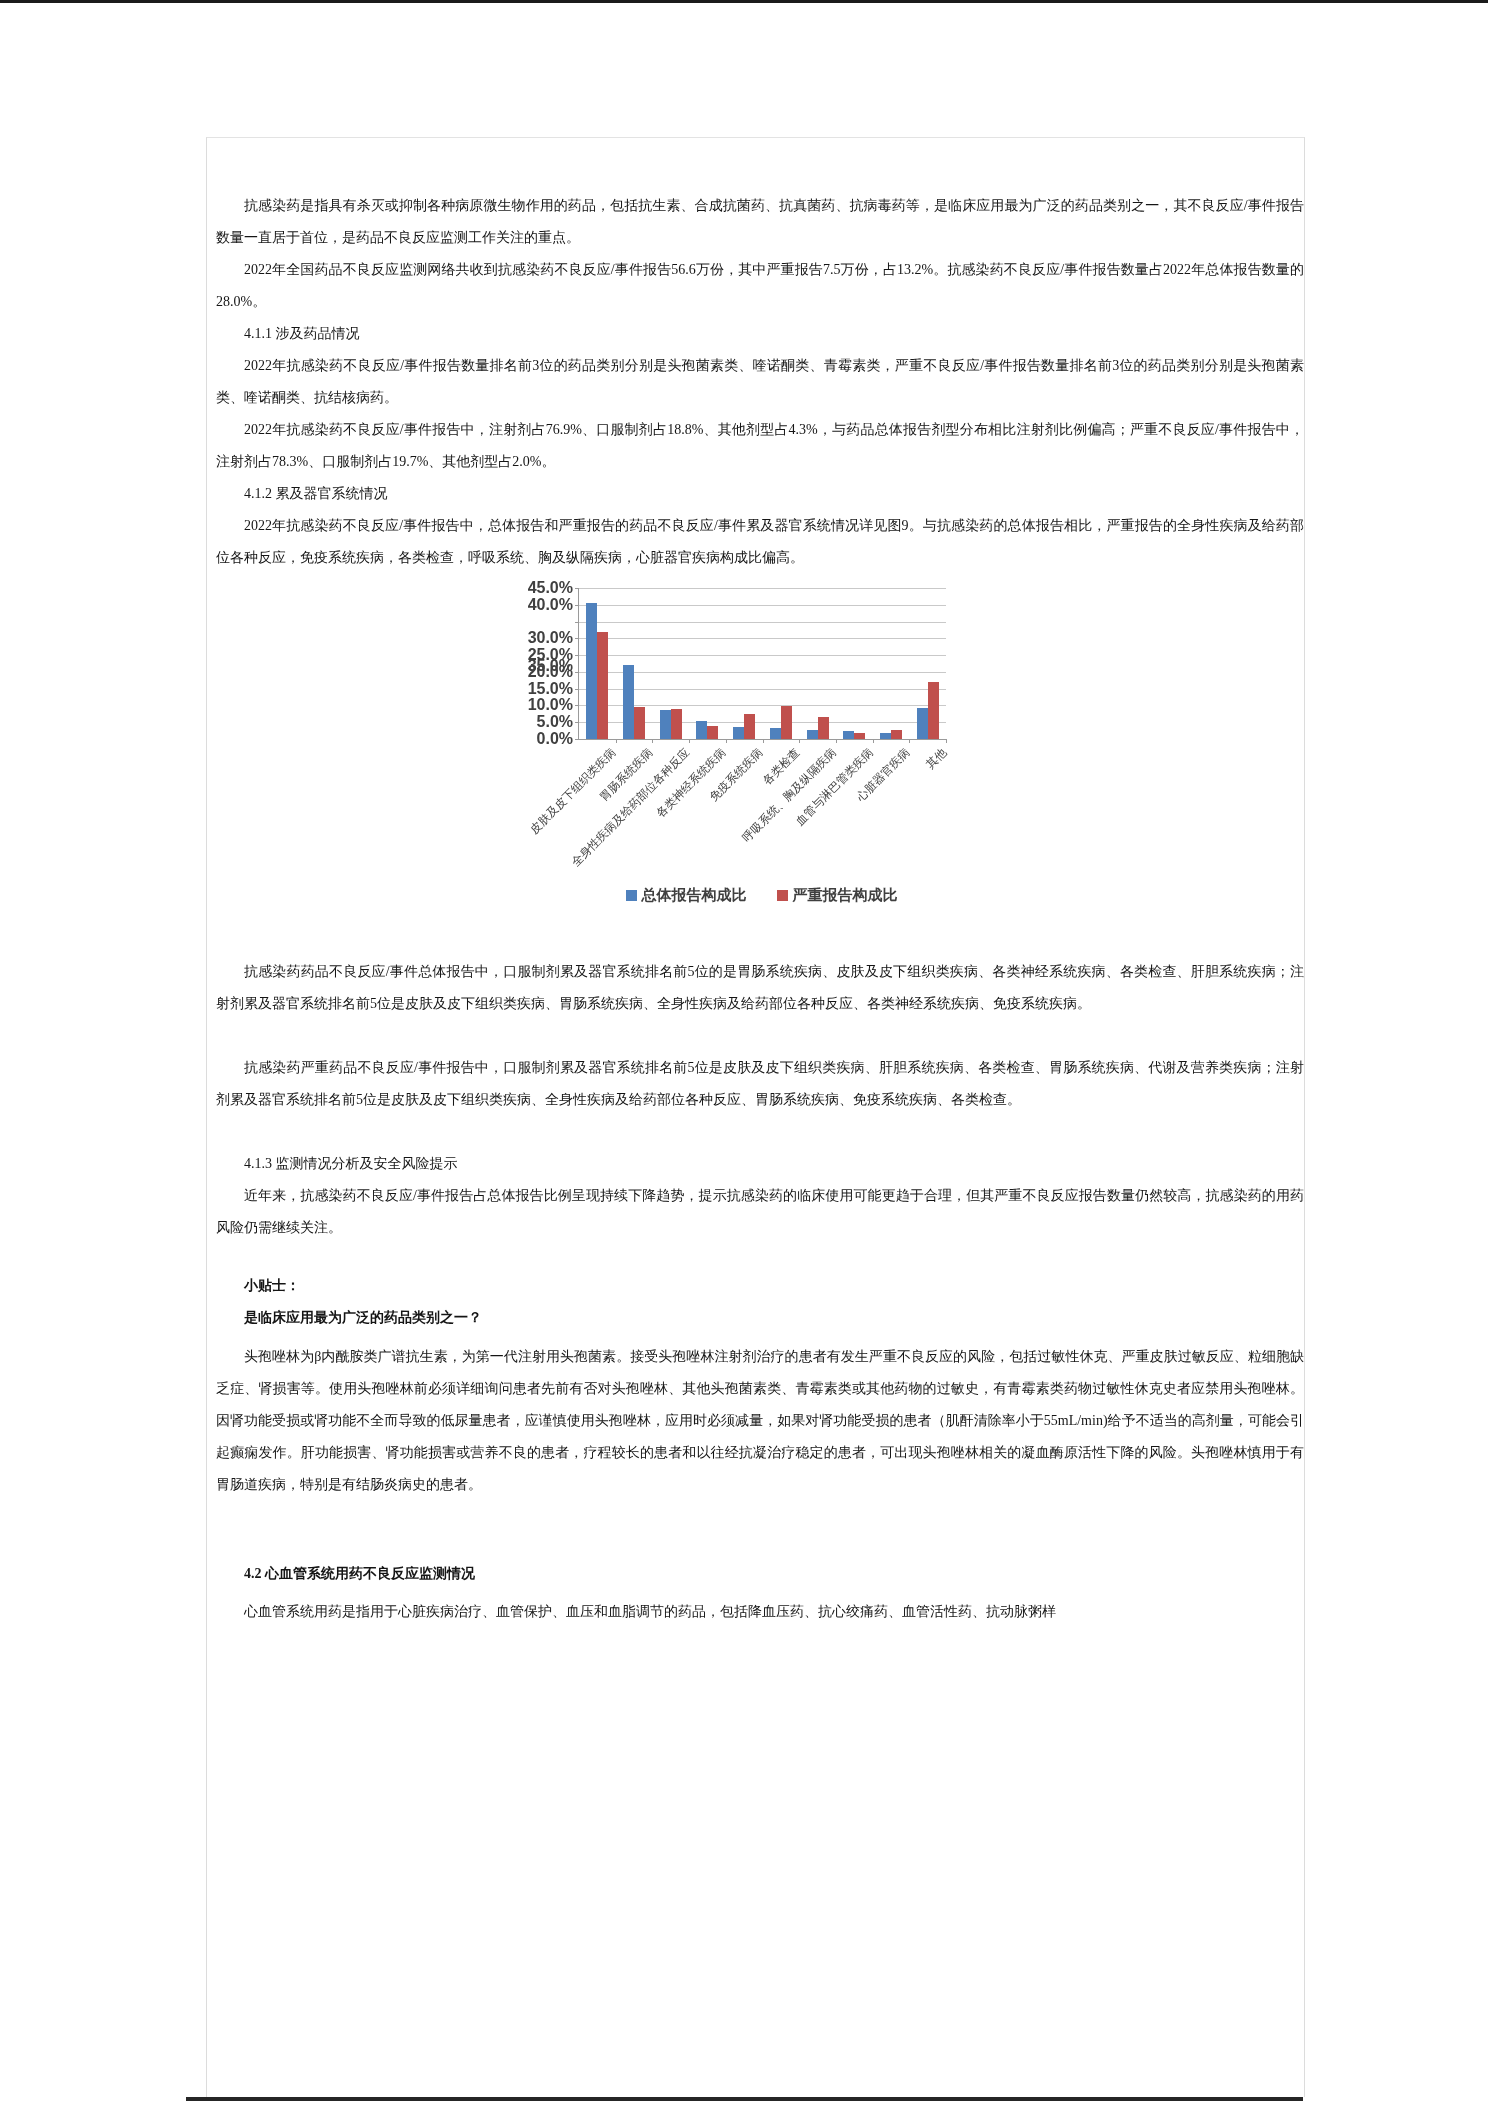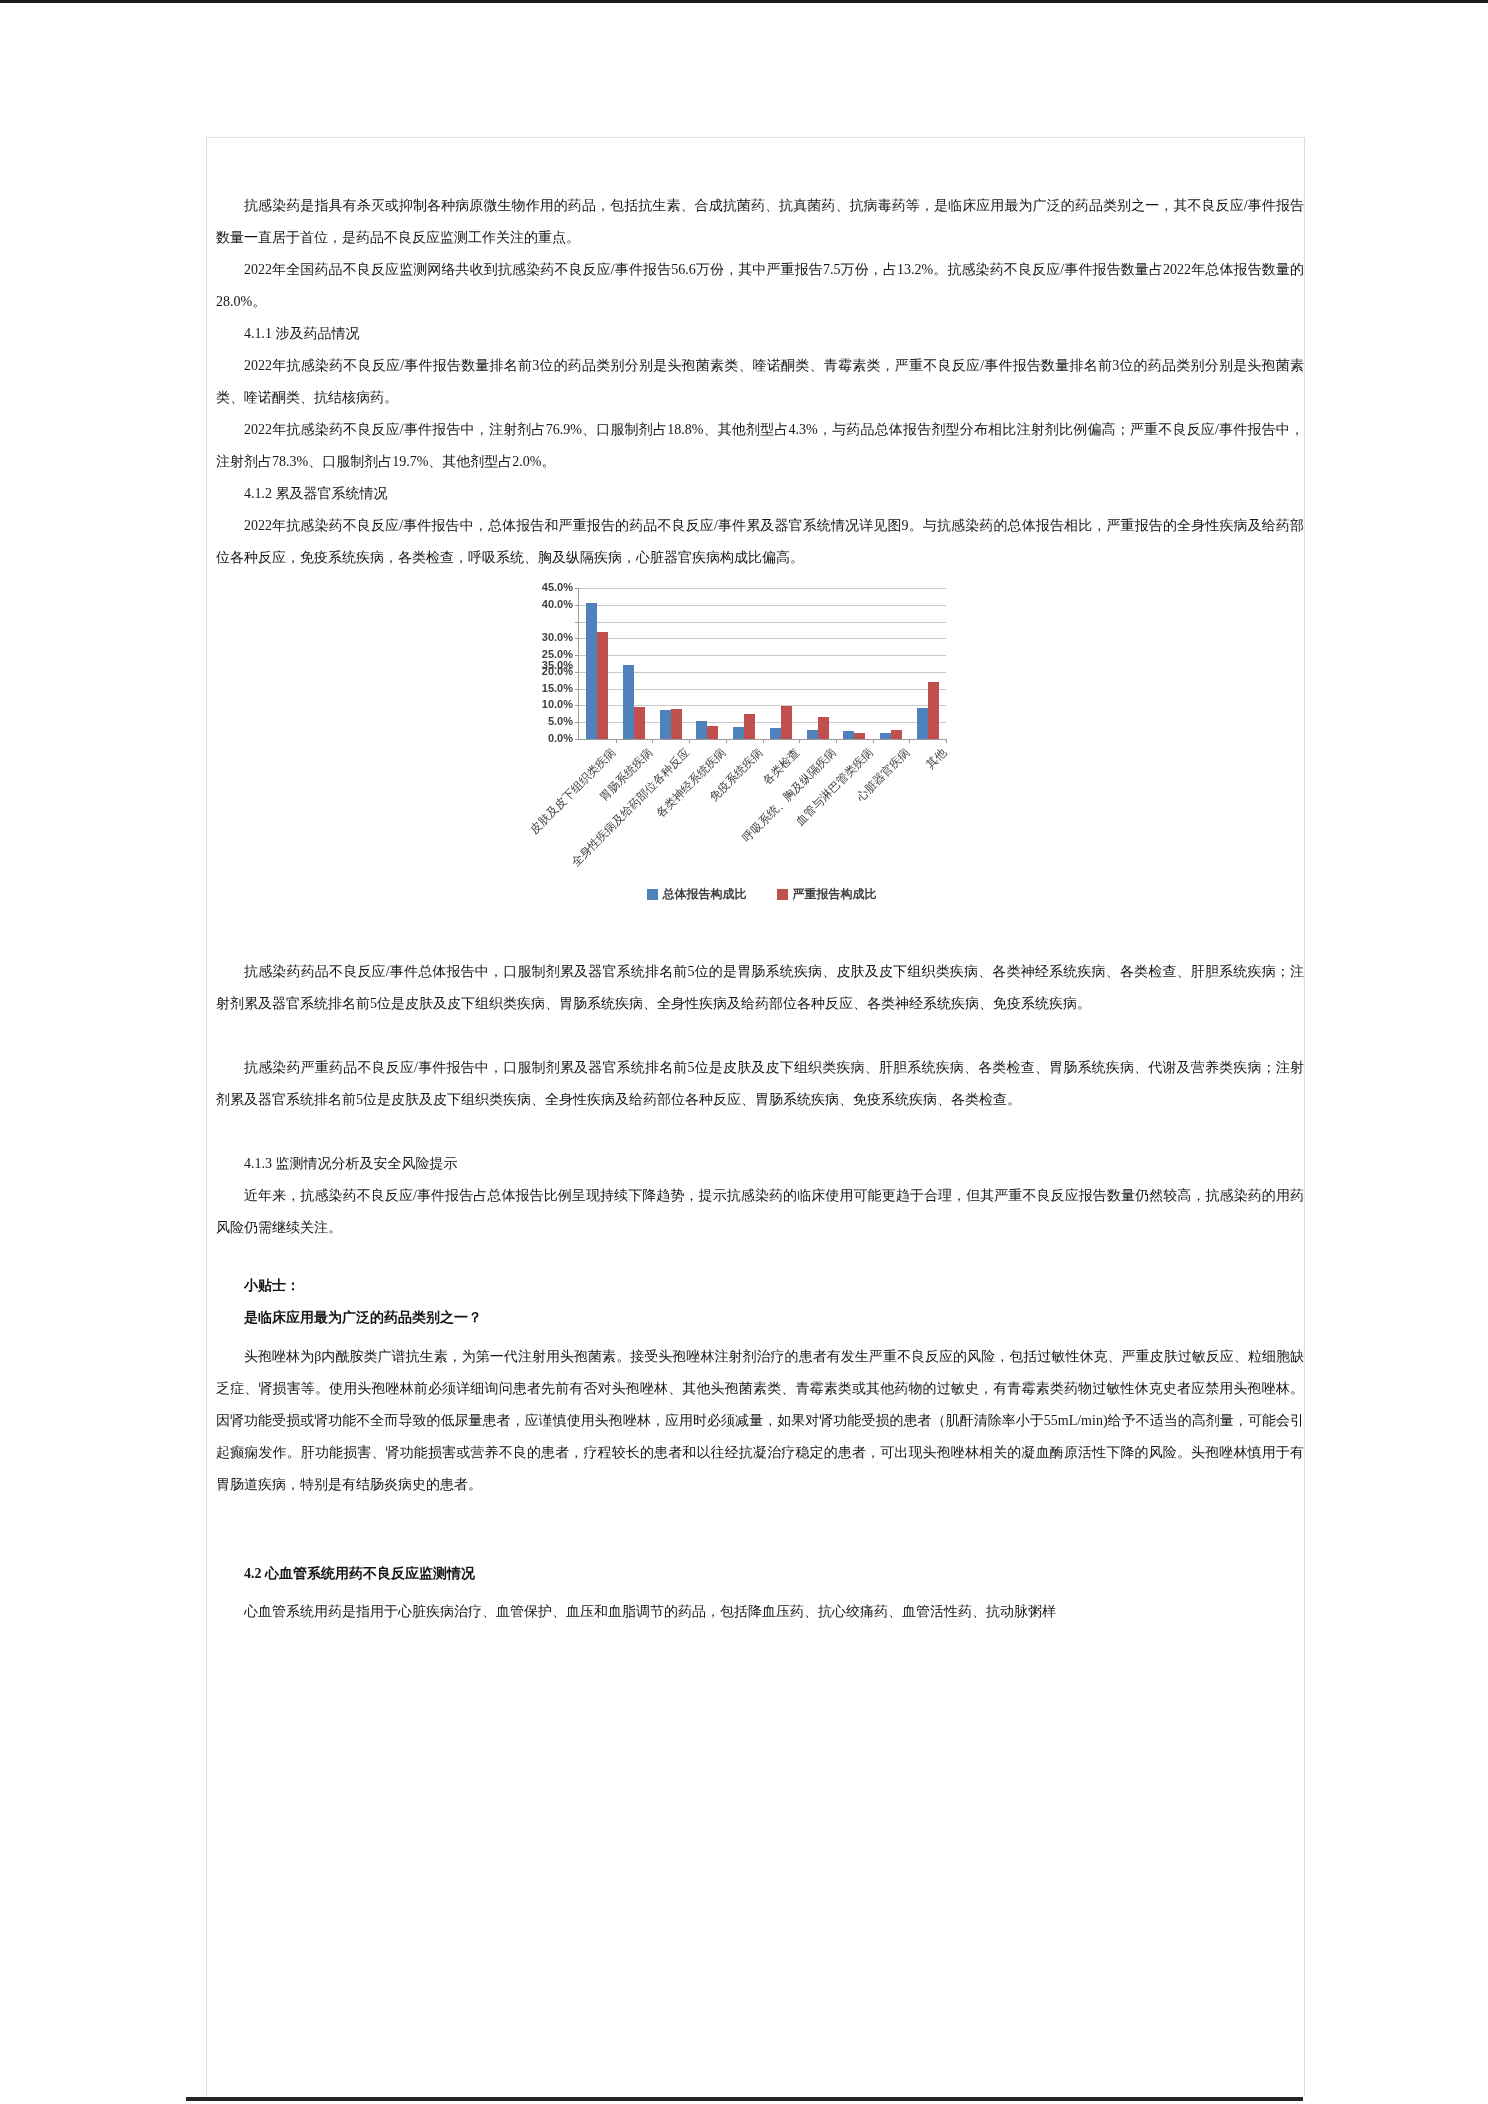--- a/index.html
+++ b/index.html
@@ -25,37 +25,37 @@
   .p12{top:1270px}.p13{top:1302px}.p14{top:1341px}
   .p15{top:1558px}.p16{top:1596px}
   .caption{position:absolute;left:216px;width:1088px;top:926px;text-align:center;font-size:18px;line-height:32px;}
 
   
   .chart{
     position:absolute;left:535px;top:580px;width:480px;height:335px;
     font-family:"Liberation Sans","DejaVu Sans",sans-serif;color:#3f3f3f;
   }
   .yaxis{position:absolute;left:0;top:0;width:38px;height:170px;}
-  .ytick{position:absolute;right:0;font-size:11px;font-weight:600;color:#404040;line-height:13px;white-space:nowrap;}
+  .ytick{position:absolute;right:0;font-size:16px;font-weight:600;color:#404040;line-height:13px;white-space:nowrap;}
   .plot{
     position:absolute;left:43px;top:8px;width:367px;height:151px;
     border-left:1px solid #9a9a9a;border-bottom:1px solid #9a9a9a;
   }
   .gridline{position:absolute;left:0;width:367px;height:1px;background:#c9c9c9;}
   .ytickmark{position:absolute;left:-4px;width:4px;height:1px;background:#9a9a9a;}
   .xtickmark{position:absolute;bottom:-4px;width:1px;height:4px;background:#9a9a9a;}
   .bar{position:absolute;bottom:0;}
   .xlabel{
     position:absolute;white-space:nowrap;font-size:11.5px;color:#404040;line-height:13px;
     transform:rotate(-45deg);transform-origin:100% 0;
   }
   .legend{
     position:absolute;left:43px;top:306px;width:367px;
     display:flex;justify-content:center;align-items:center;gap:30px;
-    font-size:12px;font-weight:600;color:#3f3f3f;
+    font-size:15px;font-weight:600;color:#3f3f3f;
   }
   .legend-item{display:flex;align-items:center;gap:5px;}
   .sw{width:11px;height:11px;display:inline-block;}
 </style>
 </head>
 <body>
 
 <div class="page">
   <div class="rule-top"></div>
   <div class="content-box"></div>

